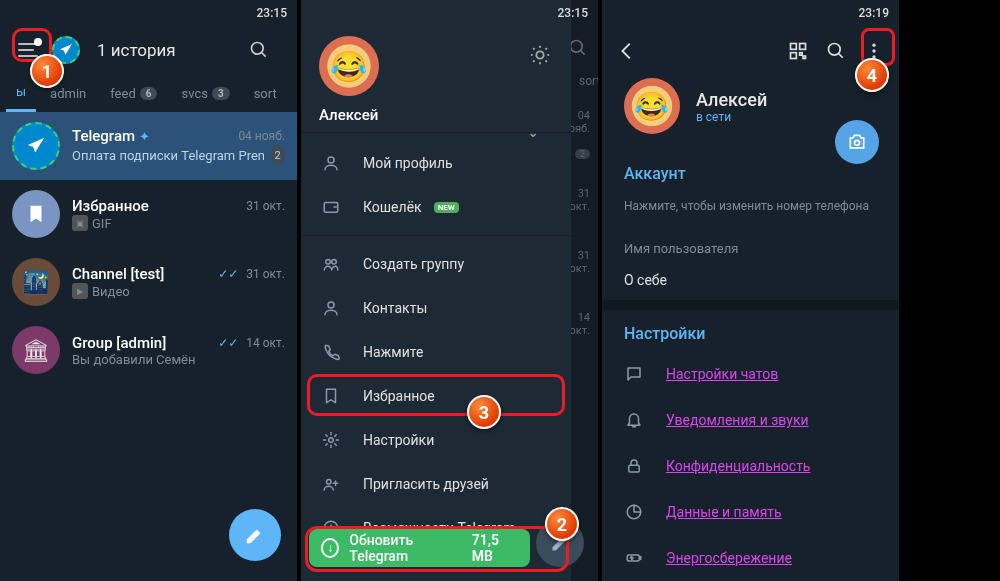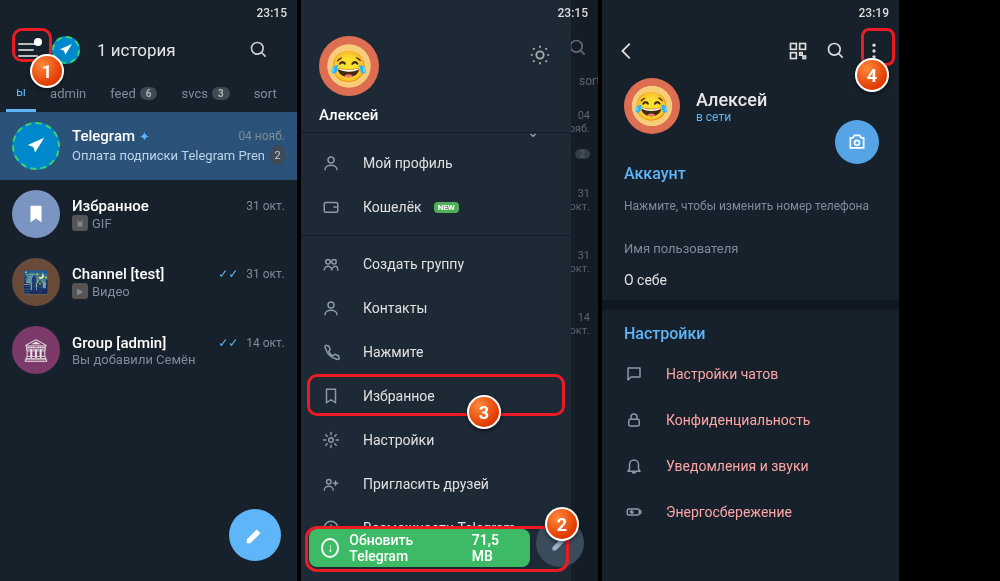--- a/index.html
+++ b/index.html
@@ -125,21 +125,21 @@
   .camera-fab { position:absolute; right:20px; bottom:-14px; width:44px; height:44px; border-radius:50%; background:#54a4e6; display:flex; align-items:center; justify-content:center; z-index:4;}
   .section { padding:14px 22px 4px 22px;}
   .section-title { font-size:16px; color:#5eb5f7; font-weight:500; margin-bottom:8px;}
   .section-sub { font-size:12px; color:#7f8b99; margin-bottom:12px;}
   .section-row { padding:8px 0;}
   .section-row .lbl { font-size:13px; color:#7f8b99;}
   .section-row .main { font-size:14px; color:#e0e0e0;}
   .big-divider { height:10px; background:#101921;}
   .settings-item { display:flex; align-items:center; padding:13px 22px; gap:22px;}
   .settings-item .si { width:20px; height:20px; color:#8a99aa; display:flex; align-items:center; justify-content:center;}
-  .settings-item span.sl { font-size:14px; color:#fca5a5;}
+  .settings-item span.sl { font-size:14px; color:#d946ef;text-decoration:underline;}
   
   .hl { position:absolute; border:3px solid #ec1c24; border-radius:10px; z-index:20;}
   .bubble {
     position:absolute; width:34px; height:34px; border-radius:50%;
     background: radial-gradient(circle at 35% 30%, #ff8a3d, #e03a00 70%);
     border:2px solid #fff;
     color:#fff; font-weight:700; font-size:18px;
     display:flex; align-items:center; justify-content:center;
     z-index:25;
     box-shadow: 0 2px 4px rgba(0,0,0,.5);
@@ -505,34 +505,43 @@
         <span class="si">
           <svg width="18" height="18" viewBox="0 0 24 24" fill="none" stroke="currentColor" stroke-width="2" stroke-linecap="round" stroke-linejoin="round">
             <path d="M4 4h16v12H8l-4 4z"></path>
           </svg>
         </span>
         <span class="sl">Настройки чатов</span>
       </div>
       <div class="settings-item">
         <span class="si">
           <svg width="18" height="18" viewBox="0 0 24 24" fill="none" stroke="currentColor" stroke-width="2" stroke-linecap="round" stroke-linejoin="round">
-            <rect x="5" y="11" width="14" height="9" rx="2"></rect>
-            <path d="M8 11V8a4 4 0 018 0v3"></path>
+            <path d="M6 16V10a6 6 0 0112 0v6l2 3H4z"></path>
+            <path d="M10 21h4"></path>
           </svg>
         </span>
-        <span class="sl">Конфиденциальность</span>
+        <span class="sl">Уведомления и звуки</span>
       </div>
       <div class="settings-item">
         <span class="si">
           <svg width="18" height="18" viewBox="0 0 24 24" fill="none" stroke="currentColor" stroke-width="2" stroke-linecap="round" stroke-linejoin="round">
-            <path d="M6 16V10a6 6 0 0112 0v6l2 3H4z"></path>
-            <path d="M10 21h4"></path>
+            <rect x="5" y="11" width="14" height="9" rx="2"></rect>
+            <path d="M8 11V8a4 4 0 018 0v3"></path>
           </svg>
         </span>
-        <span class="sl">Уведомления и звуки</span>
+        <span class="sl">Конфиденциальность</span>
+      </div>
+      <div class="settings-item">
+        <span class="si">
+          <svg width="18" height="18" viewBox="0 0 24 24" fill="none" stroke="currentColor" stroke-width="2" stroke-linecap="round" stroke-linejoin="round">
+            <circle cx="12" cy="12" r="9"></circle>
+            <path d="M12 3v9h9"></path>
+          </svg>
+        </span>
+        <span class="sl">Данные и память</span>
       </div>
       <div class="settings-item">
         <span class="si">
           <svg width="18" height="18" viewBox="0 0 24 24" fill="none" stroke="currentColor" stroke-width="2" stroke-linecap="round" stroke-linejoin="round">
             <rect x="3" y="8" width="16" height="8" rx="2"></rect>
             <path d="M21 10v4"></path>
             <path d="M7 12l2-2v4l2-2"></path>
           </svg>
         </span>
         <span class="sl">Энергосбережение</span>

